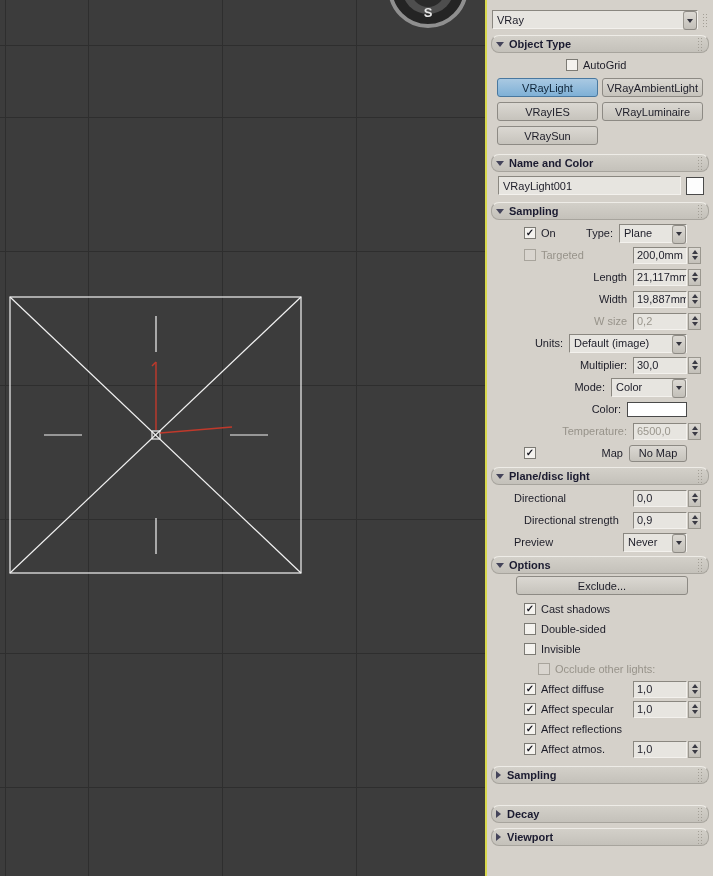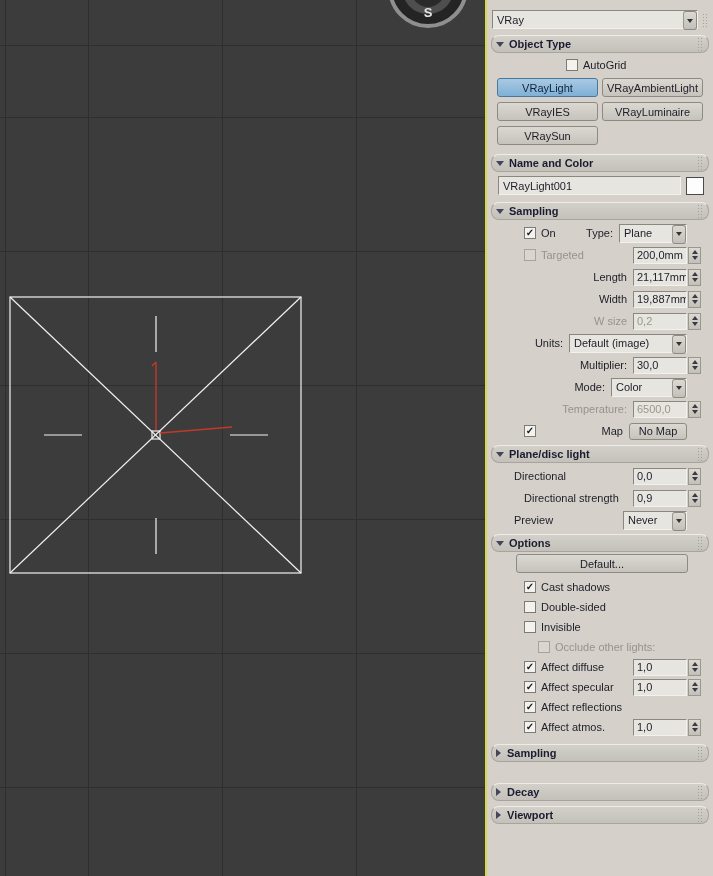--- a/index.html
+++ b/index.html
@@ -244,20 +244,25 @@
       <span class="rlabel">Mode:</span>
       <div class="combo fixed" style="width:76px">
         <span class="txt">Color</span>
         <span class="btn">
             <span class="tri-down"></span>
           </span>
       </div>
       <span class="spinner" style="visibility:hidden"></span>
     </div>
     <div class="row">
+      <span class="rlabel">Color:</span>
+      <span class="color-swatch"></span>
+      <span class="spinner" style="visibility:hidden"></span>
+    </div>
+    <div class="row">
       <span class="rlabel dis">Temperature:</span>
       <div class="numwrap">
         <span class="field dis">6500,0</span>
         <span class="spinner">
             <span class="spin-up"></span>
             <span class="spin-dn"></span>
           </span>
       </div>
     </div>
     <div class="row">
@@ -304,21 +309,21 @@
           </span>
       </div>
       <span class="spinner" style="visibility:hidden"></span>
     </div>
 
     <div class="rollout-header">
       <span class="arrow-open"></span>
       <span>Options</span>
       <span class="grip" style="margin-left:auto"></span>
     </div>
-    <div class="btn-wide">Default...</div>
+    <div class="btn-wide">Exclude...</div>
     <div class="row tight">
       <span class="cb indent on"></span>
       <span class="llabel">Cast shadows</span>
     </div>
     <div class="row tight">
       <span class="cb indent"></span>
       <span class="llabel">Double-sided</span>
     </div>
     <div class="row tight">
       <span class="cb indent"></span>

